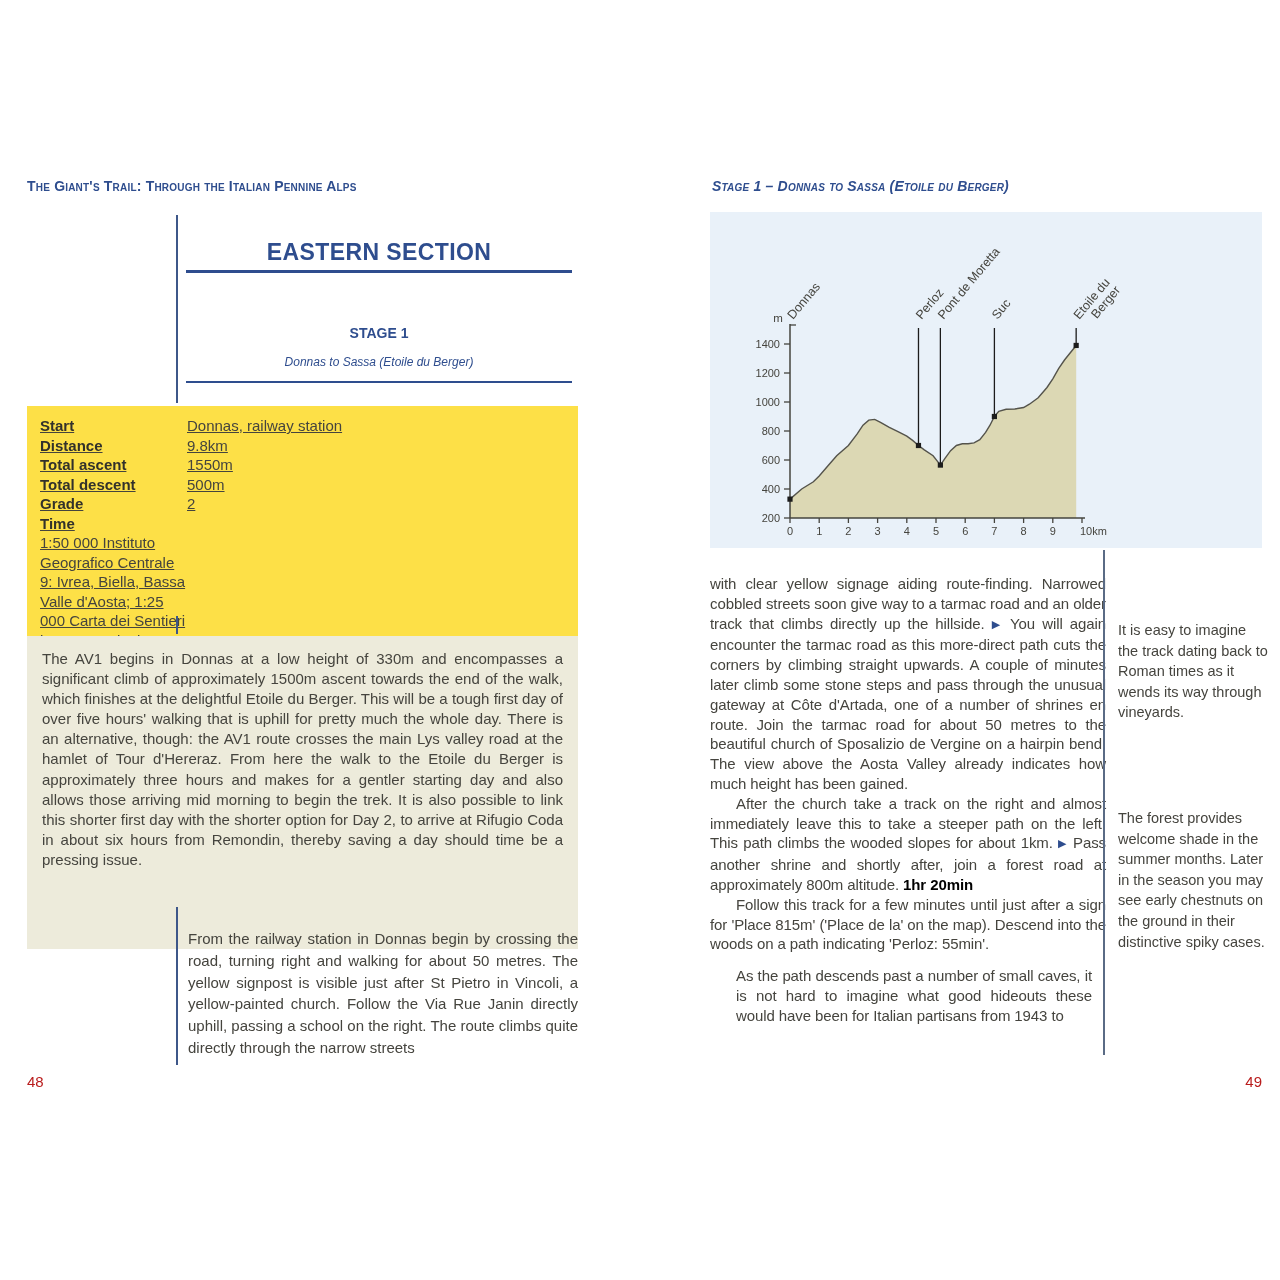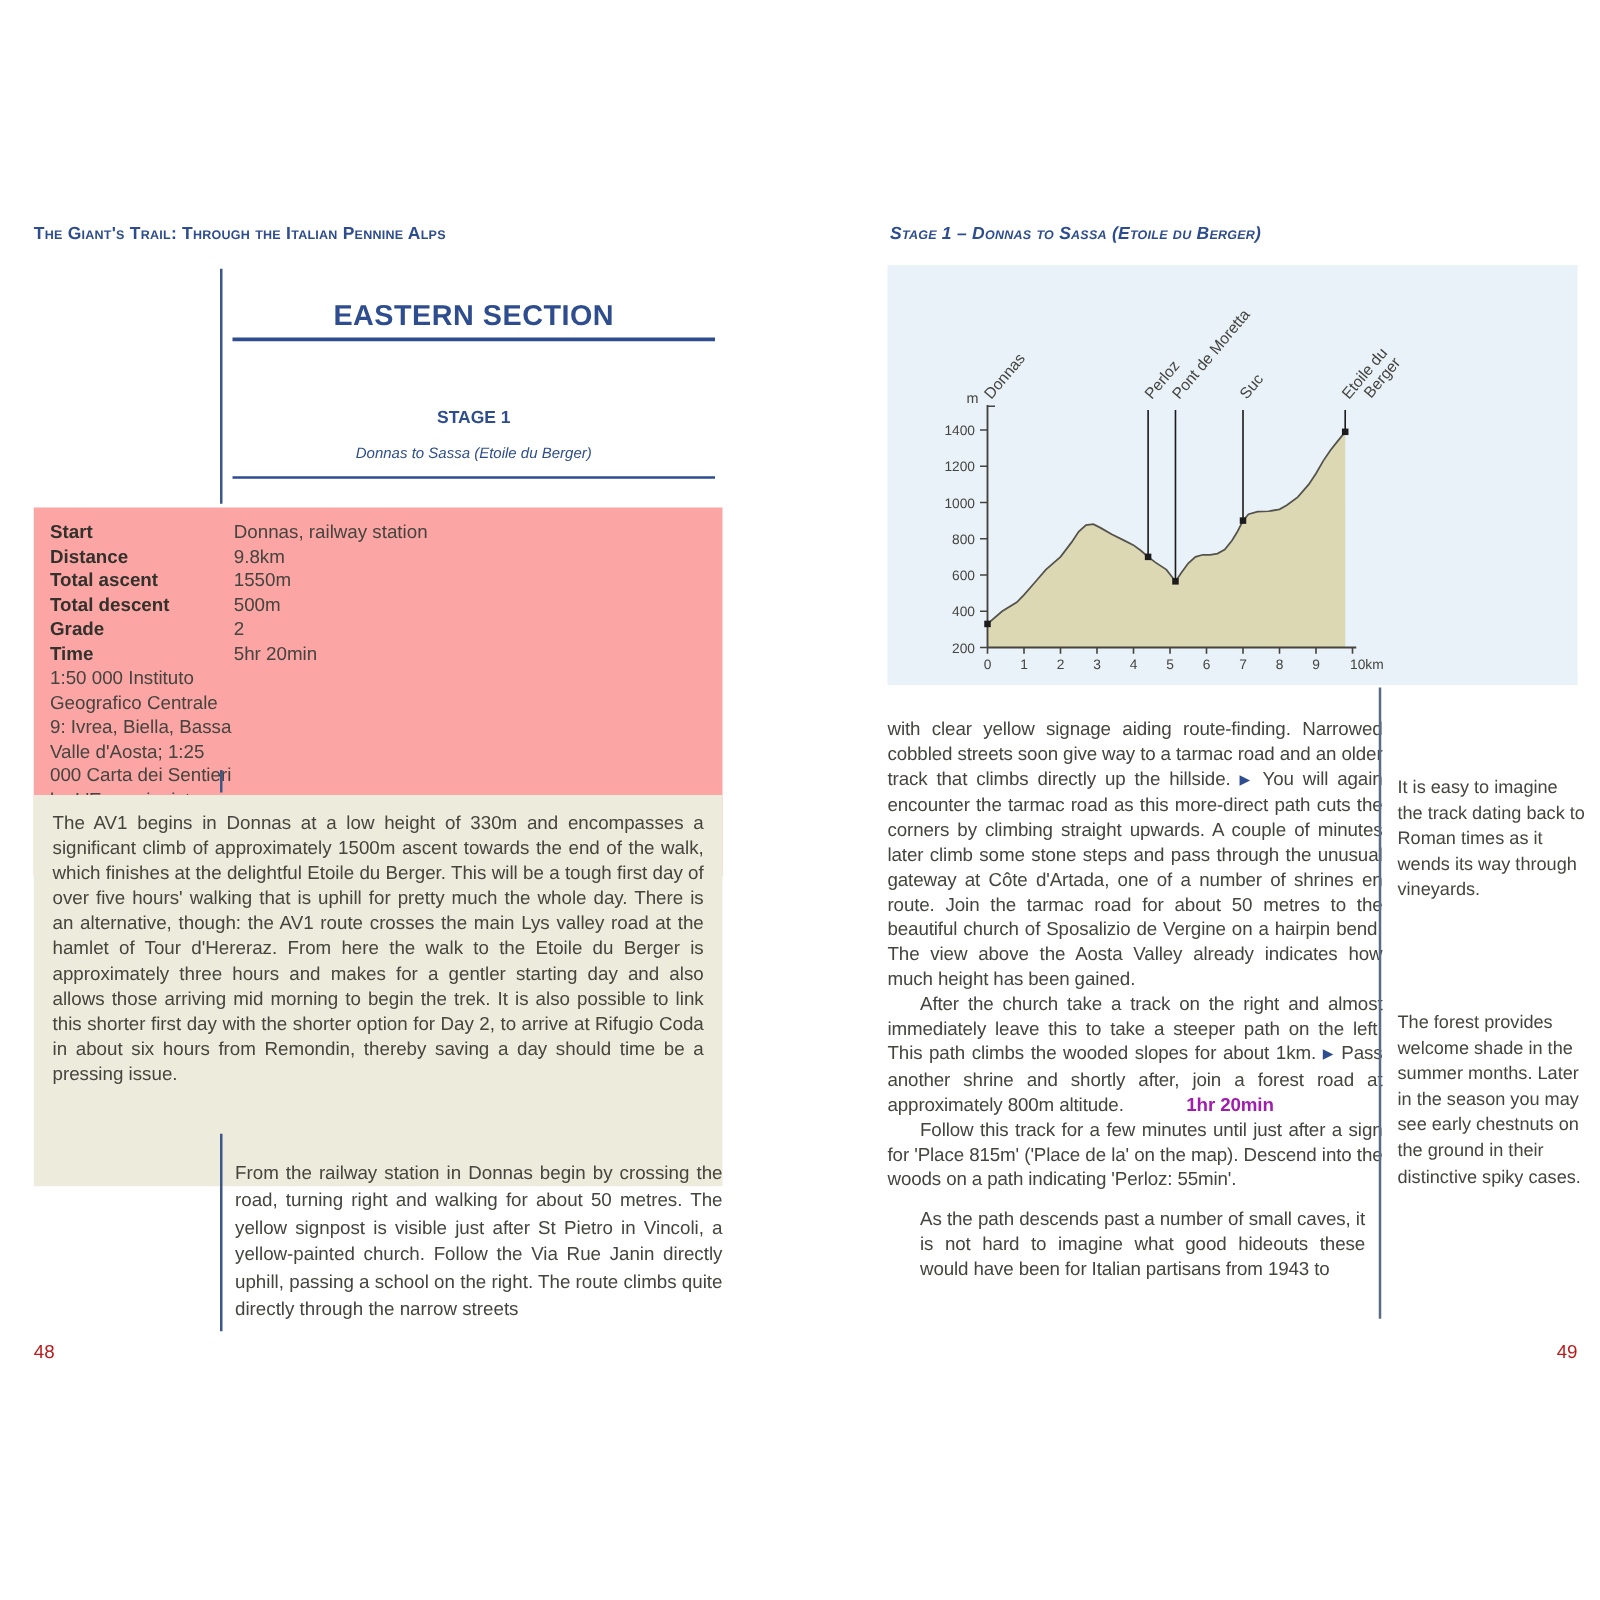--- a/index.html
+++ b/index.html
@@ -11,40 +11,40 @@
   .runhead.it{font-style:italic;}
   
   .vrule{width:2px;background:#3e5789;}
   .hrule{background:#2e4d8e;}
   
   .h-center{left:186px;width:386px;text-align:center;color:#2e4d8e;}
   .section-title{top:239px;font-size:23px;font-weight:bold;letter-spacing:.4px;}
   .stage-title{top:325px;font-size:14px;font-weight:bold;}
   .stage-sub{top:355px;font-size:12px;font-style:italic;}
   
-  .infobox{left:27px;top:406px;width:551px;background:#fca5a5;padding:10px 27px 12px 13px;box-sizing:border-box;}
+  .infobox{left:27px;top:406px;width:551px;background:#fde047;padding:10px 27px 12px 13px;box-sizing:border-box;text-decoration:underline;}
   .inforow{display:grid;grid-template-columns:147px 1fr;font-size:15px;line-height:19.5px;}
   .inforow .lab{font-weight:bold;color:#32312b;}
   .inforow .val{color:#45443e;}
   
   .introbox{left:27px;top:636px;width:551px;height:313px;background:#edebdb;box-sizing:border-box;
             padding:13px 15px;}
   .introbox p{margin:0;font-size:15px;line-height:20.1px;text-align:justify;}
   
   .leftbody{left:188px;top:928px;width:390px;font-size:15px;line-height:21.8px;text-align:justify;}
   .pagenum{font-size:15px;color:#b91c1c;}
   
   .chartbox{left:710px;top:212px;width:552px;height:336px;background:#e9f1f9;}
   
   .rightcol{left:710px;top:574px;width:396px;font-size:15px;line-height:19.8px;text-align:justify;letter-spacing:-0.1px;}
   .rightcol p{margin:0;}
   .rightcol p.ind{text-indent:26px;}
   .rightcol .quote-block{margin:12px 0 0 26px;width:356px;}
   .rmarker{color:#2e4d8e;font-size:11px;position:relative;top:-1px;}
-  .timebold{color:#a21caf;font-weight:bold;margin-left:46px;}
+  .timebold{color:#000000;font-weight:bold;}
   
   .mdivider{left:1103px;top:550px;width:2px;height:505px;background:#5a6b85;}
   .mnote{left:1118px;width:152px;font-size:14.5px;line-height:20.6px;color:#45443e;}
 </style>
 </head>
 <body>
 
 <div class="abs runhead" style="left:27px;top:178px;">The Giant's Trail: Through the Italian Pennine Alps</div>
 
 <div class="abs vrule" style="left:176px;top:215px;height:188px;"></div>
@@ -72,21 +72,20 @@
   <div class="inforow">
     <span class="lab">Total descent</span>
     <span class="val">500m</span>
   </div>
   <div class="inforow">
     <span class="lab">Grade</span>
     <span class="val">2</span>
   </div>
   <div class="inforow">
     <span class="lab">Time</span>
-    <span class="val">5hr 20min</span>
   </div>
   <div class="inforow">
     <span class="val">1:50 000 Instituto Geografico Centrale 9: Ivrea, Biella, Bassa Valle d'Aosta; 1:25 000 Carta dei Sentieri by L'Escursionista editore 12: Basse Valli d'Ayas e del Lys</span>
   </div>
 </div>
 
 <div class="abs vrule" style="left:176px;top:616px;height:18px;"></div>
 
 <div class="abs introbox">
   <p>The AV1 begins in Donnas at a low height of 330m and encompasses a significant climb of approximately 1500m ascent towards the end of the walk, which finishes at the delightful Etoile du Berger. This will be a tough first day of over five hours' walking that is uphill for pretty much the whole day. There is an alternative, though: the AV1 route crosses the main Lys valley road at the hamlet of Tour d'Hereraz. From here the walk to the Etoile du Berger is approximately three hours and makes for a gentler starting day and also allows those arriving mid morning to begin the trek. It is also possible to link this shorter first day with the shorter option for Day 2, to arrive at Rifugio Coda in about six hours from Remondin, thereby saving a day should time be a pressing issue.</p>

